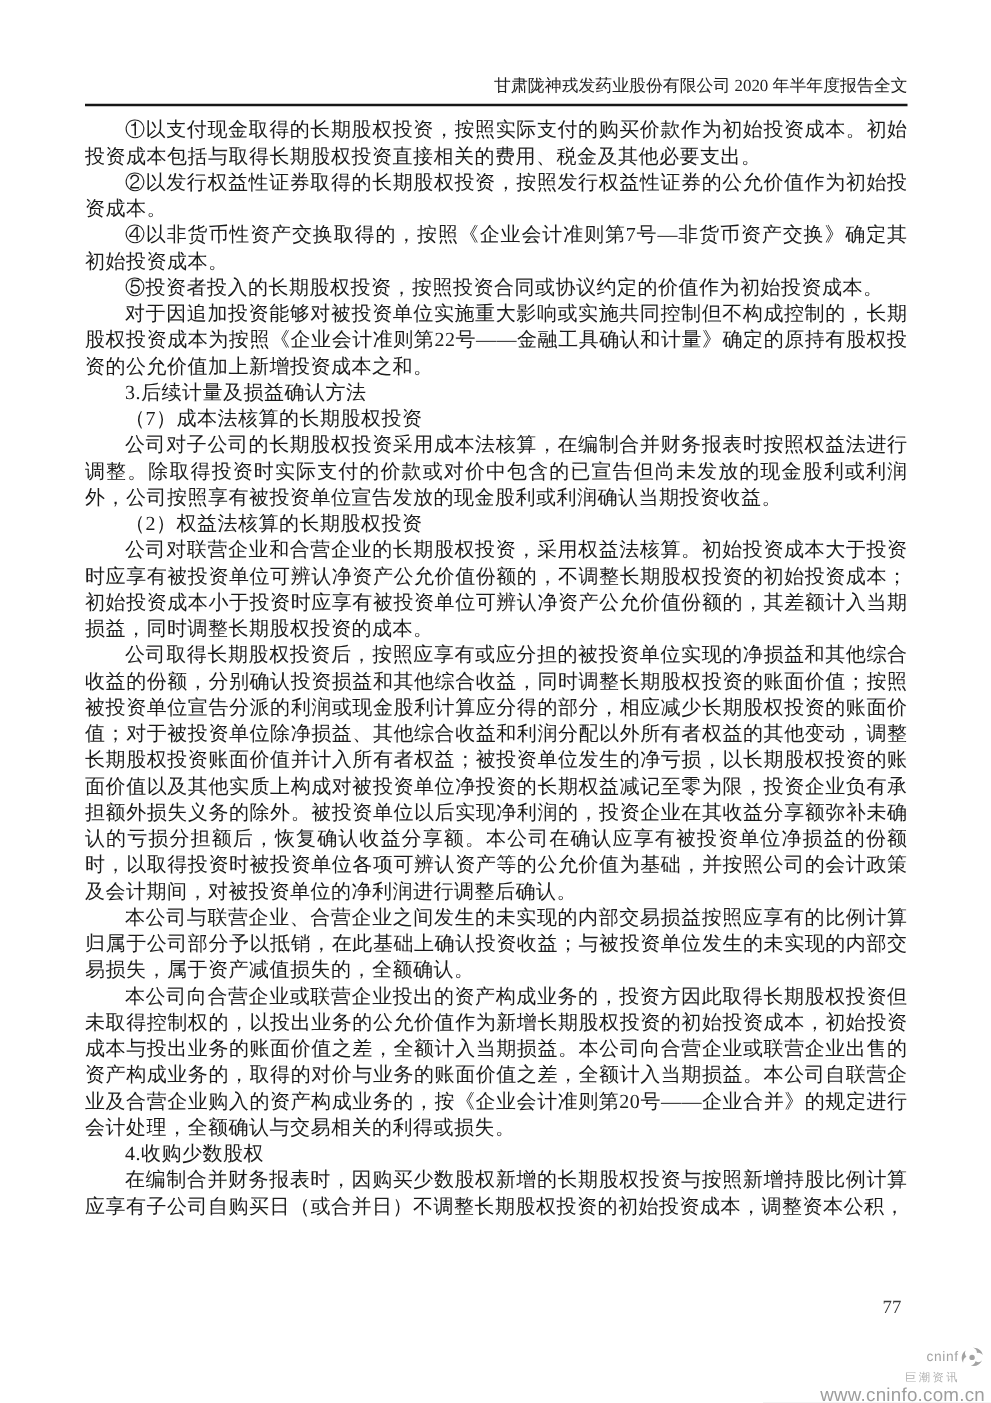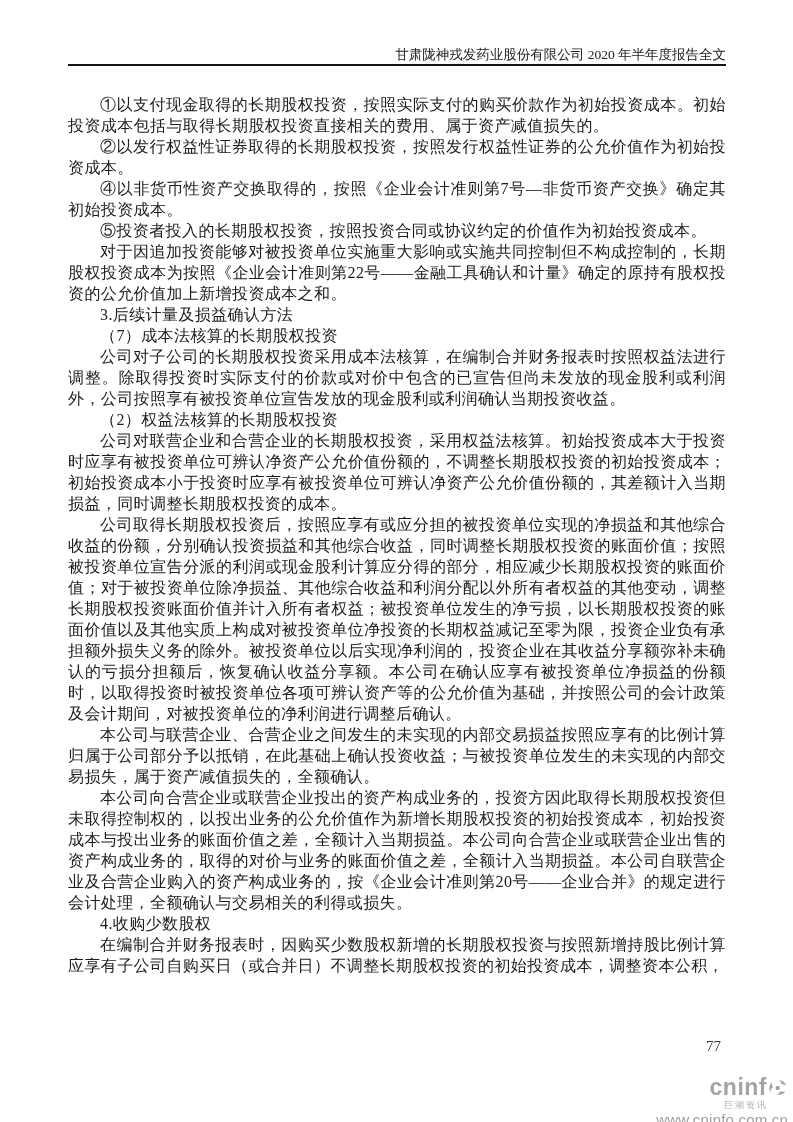--- a/index.html
+++ b/index.html
@@ -9,27 +9,28 @@
     width: 793px;
     height: 1122px;
     margin: 0 auto;
     background: #ffffff;
     font-family: "Liberation Serif", "DejaVu Serif", serif;
     color: #1c1c1c;
     overflow: hidden;
   }
   .header {
     position: absolute;
-    top: 46px;
+    top: 60px;
     left: 68px;
     right: 67px;
     text-align: right;
     font-size: 13.5px;
     line-height: 18px;
     color: #222222;
+    padding-bottom: 5px;
     border-bottom: 2px solid #161616;
   }
   .content {
     position: absolute;
     top: 94px;
     left: 68px;
     right: 67px;
     font-size: 16px;
     line-height: 21px;
     letter-spacing: 0.4px;
@@ -60,22 +61,22 @@
     line-height: 1;
     user-select: none;
   }
   .logo-row {
     display: flex;
     justify-content: flex-end;
     align-items: center;
     gap: 1px;
   }
   .logo-brand {
-    font-size: 23px;
-    font-weight: bold;
+    font-size: 11px;
+    font-weight: normal;
     letter-spacing: 0.5px;
     color: #a3a3a3;
     text-align: center;
   }
   .logo-swirl { width: 20px; height: 20px; display: block; }
   .logo-cn {
     font-size: 9px;
     letter-spacing: 2px;
     color: #b0b0b0;
     margin: 2px 20px 2px 0;
@@ -87,21 +88,21 @@
   }
 </style>
 </head>
 <body>
 
 <div class="page">
 
   <div class="header">甘肃陇神戎发药业股份有限公司 2020 年半年度报告全文</div>
 
   <div class="content">
-    <p>①以支付现金取得的长期股权投资，按照实际支付的购买价款作为初始投资成本。初始投资成本包括与取得长期股权投资直接相关的费用、属于资产减值损失的。</p>
+    <p>①以支付现金取得的长期股权投资，按照实际支付的购买价款作为初始投资成本。初始投资成本包括与取得长期股权投资直接相关的费用、税金及其他必要支出。</p>
       <p>②以发行权益性证券取得的长期股权投资，按照发行权益性证券的公允价值作为初始投资成本。</p>
       <p>④以非货币性资产交换取得的，按照《企业会计准则第7号—非货币资产交换》确定其初始投资成本。</p>
       <p>⑤投资者投入的长期股权投资，按照投资合同或协议约定的价值作为初始投资成本。</p>
       <p>对于因追加投资能够对被投资单位实施重大影响或实施共同控制但不构成控制的，长期股权投资成本为按照《企业会计准则第22号——金融工具确认和计量》确定的原持有股权投资的公允价值加上新增投资成本之和。</p>
       <p>3.后续计量及损益确认方法</p>
       <p>（7）成本法核算的长期股权投资</p>
       <p>公司对子公司的长期股权投资采用成本法核算，在编制合并财务报表时按照权益法进行调整。除取得投资时实际支付的价款或对价中包含的已宣告但尚未发放的现金股利或利润外，公司按照享有被投资单位宣告发放的现金股利或利润确认当期投资收益。</p>
       <p>（2）权益法核算的长期股权投资</p>
       <p>公司对联营企业和合营企业的长期股权投资，采用权益法核算。初始投资成本大于投资时应享有被投资单位可辨认净资产公允价值份额的，不调整长期股权投资的初始投资成本；初始投资成本小于投资时应享有被投资单位可辨认净资产公允价值份额的，其差额计入当期损益，同时调整长期股权投资的成本。</p>
       <p>公司取得长期股权投资后，按照应享有或应分担的被投资单位实现的净损益和其他综合收益的份额，分别确认投资损益和其他综合收益，同时调整长期股权投资的账面价值；按照被投资单位宣告分派的利润或现金股利计算应分得的部分，相应减少长期股权投资的账面价值；对于被投资单位除净损益、其他综合收益和利润分配以外所有者权益的其他变动，调整长期股权投资账面价值并计入所有者权益；被投资单位发生的净亏损，以长期股权投资的账面价值以及其他实质上构成对被投资单位净投资的长期权益减记至零为限，投资企业负有承担额外损失义务的除外。被投资单位以后实现净利润的，投资企业在其收益分享额弥补未确认的亏损分担额后，恢复确认收益分享额。本公司在确认应享有被投资单位净损益的份额时，以取得投资时被投资单位各项可辨认资产等的公允价值为基础，并按照公司的会计政策及会计期间，对被投资单位的净利润进行调整后确认。</p>

